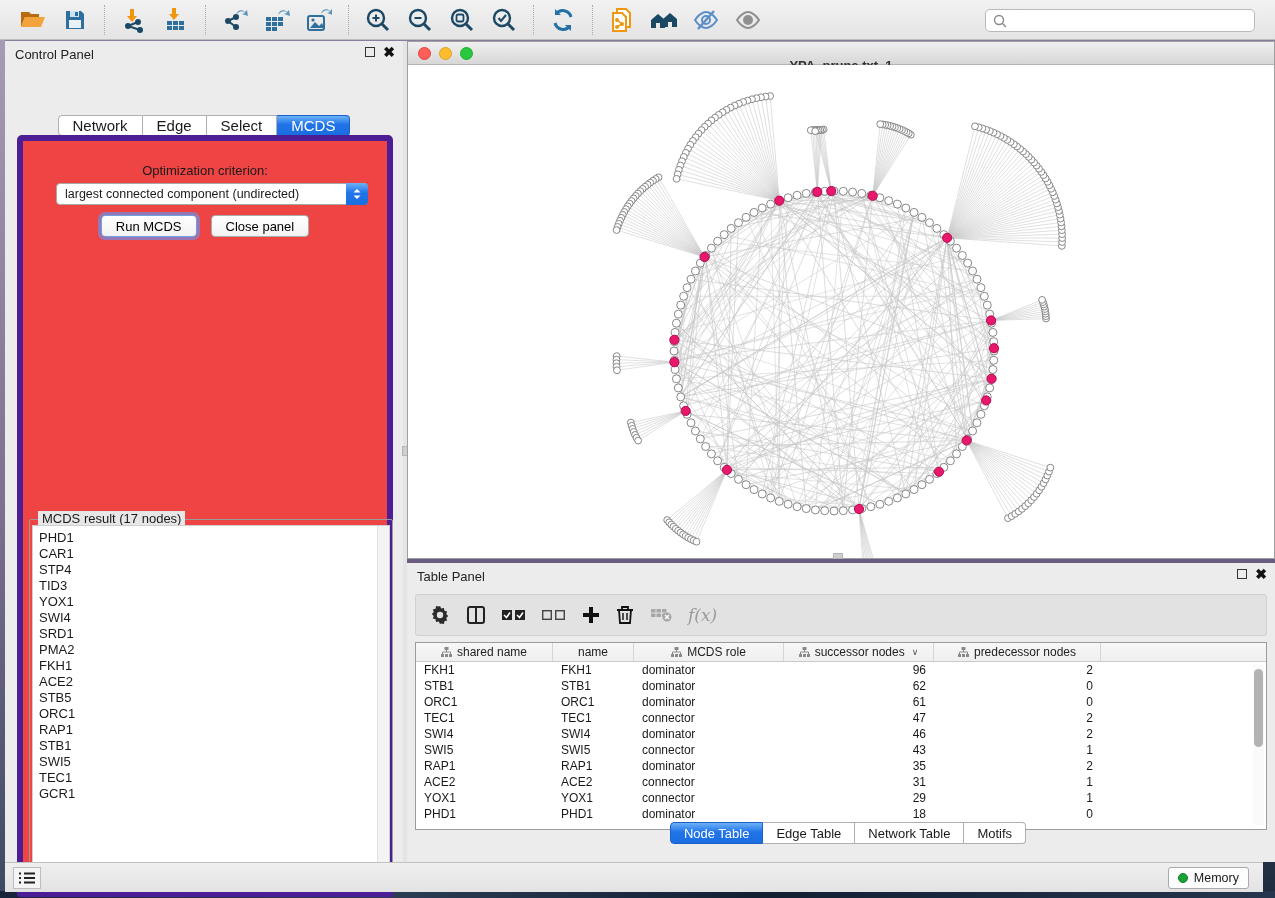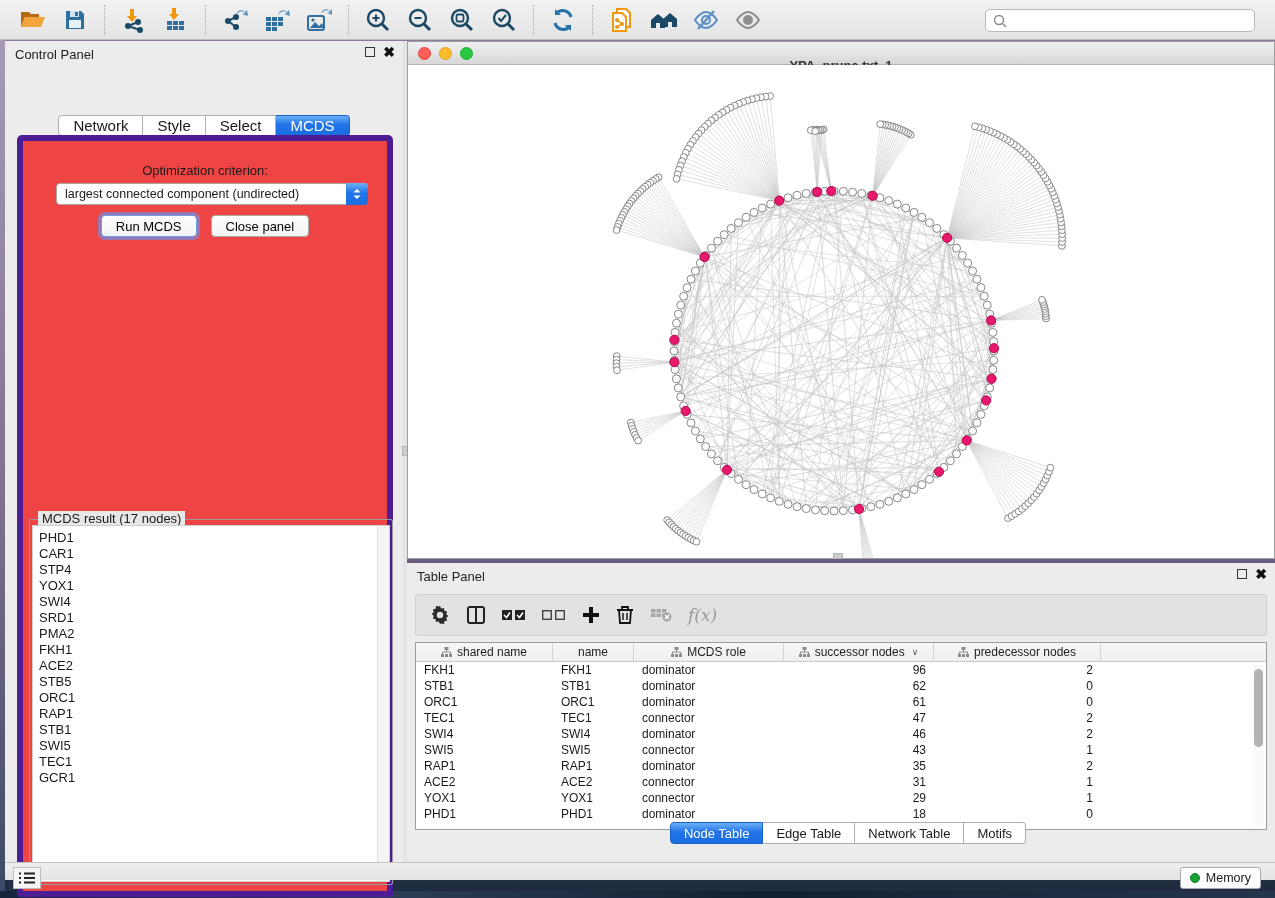--- a/index.html
+++ b/index.html
@@ -108,21 +108,21 @@
   .tbl-thumb { position:absolute; left:1px; top:4px; width:9px; height:78px; background:#b3b3b3; border-radius:5px; }
 
   .tp-tabs { position:absolute; left:7px; bottom:18px; width:100%; display:flex; justify-content:center; }
   .tp-tab { height:22px; padding:0 13px; background:#fff; border:1px solid #b0b0b0; border-left:none;
             font-size:13px; display:flex; align-items:center; }
   .tp-tab:first-child { border-left:1px solid #b0b0b0; border-radius:4px 0 0 4px; }
   .tp-tab:last-child { border-radius:0 4px 4px 0; }
   .tp-tab.selected { background:linear-gradient(180deg,#6cb1f7,#2174e8 45%,#1a6ee0); color:#fff; border-color:#1a62c9; }
 
   
-  .statusbar { position:absolute; left:5px; right:0; top:862px; height:18px;
+  .statusbar { position:absolute; left:5px; right:12px; top:862px; height:30px;
                background:linear-gradient(180deg,#efefef,#e3e3e3); border-top:1px solid #c2c2c2; }
   .list-btn { position:absolute; left:8px; top:4px; width:28px; height:22px; background:#f5f5f5;
               border:1px solid #bdbdbd; display:flex; align-items:center; justify-content:center; }
   .mem-btn { position:absolute; right:14px; top:4px; height:22px; background:#fdfdfd;
              border:1px solid #a9a9a9; border-radius:3px; display:flex; align-items:center;
              gap:6px; padding:0 9px; font-size:12.5px; }
   .mem-dot { width:10px; height:10px; border-radius:50%; background:#18a335; border:1px solid #0f7d26; }
 </style>
 </head>
 <body>
@@ -282,21 +282,21 @@
   <div class="control-panel">
     <div class="panel-titlebar">
       <span class="panel-title">Control Panel</span>
       <span class="panel-ctrls">
         <span class="float-ico"></span>
         <span class="close-ico">✖</span>
       </span>
     </div>
     <div class="cp-tabs" id="cp-tabs">
         <div class="cp-tab">Network</div>
-        <div class="cp-tab">Style</div>
+        <div class="cp-tab">Edge</div>
         <div class="cp-tab">Select</div>
         <div class="cp-tab selected">MCDS</div>
       </div>
     <div class="cp-inner">
       <div class="opt-label">Optimization criterion:</div>
       <div class="combo">
         <span class="combo-text">largest connected component (undirected)</span>
         <span class="combo-btn">
           <svg width="10" height="14" viewBox="0 0 10 14">
               <path d="M1.5 5.5L5 2l3.5 3.5z" fill="#fff"></path>
@@ -308,20 +308,21 @@
         <button class="btn focused">Run MCDS</button>
         <button class="btn">Close panel</button>
       </div>
       <div class="group-box">
         <span class="group-legend">MCDS result (17 nodes)</span>
         <div class="mcds-list">
           <ul id="mcds-items">
               <li>PHD1</li>
               <li>CAR1</li>
               <li>STP4</li>
+              <li>TID3</li>
               <li>YOX1</li>
               <li>SWI4</li>
               <li>SRD1</li>
               <li>PMA2</li>
               <li>FKH1</li>
               <li>ACE2</li>
               <li>STB5</li>
               <li>ORC1</li>
               <li>RAP1</li>
               <li>STB1</li>

